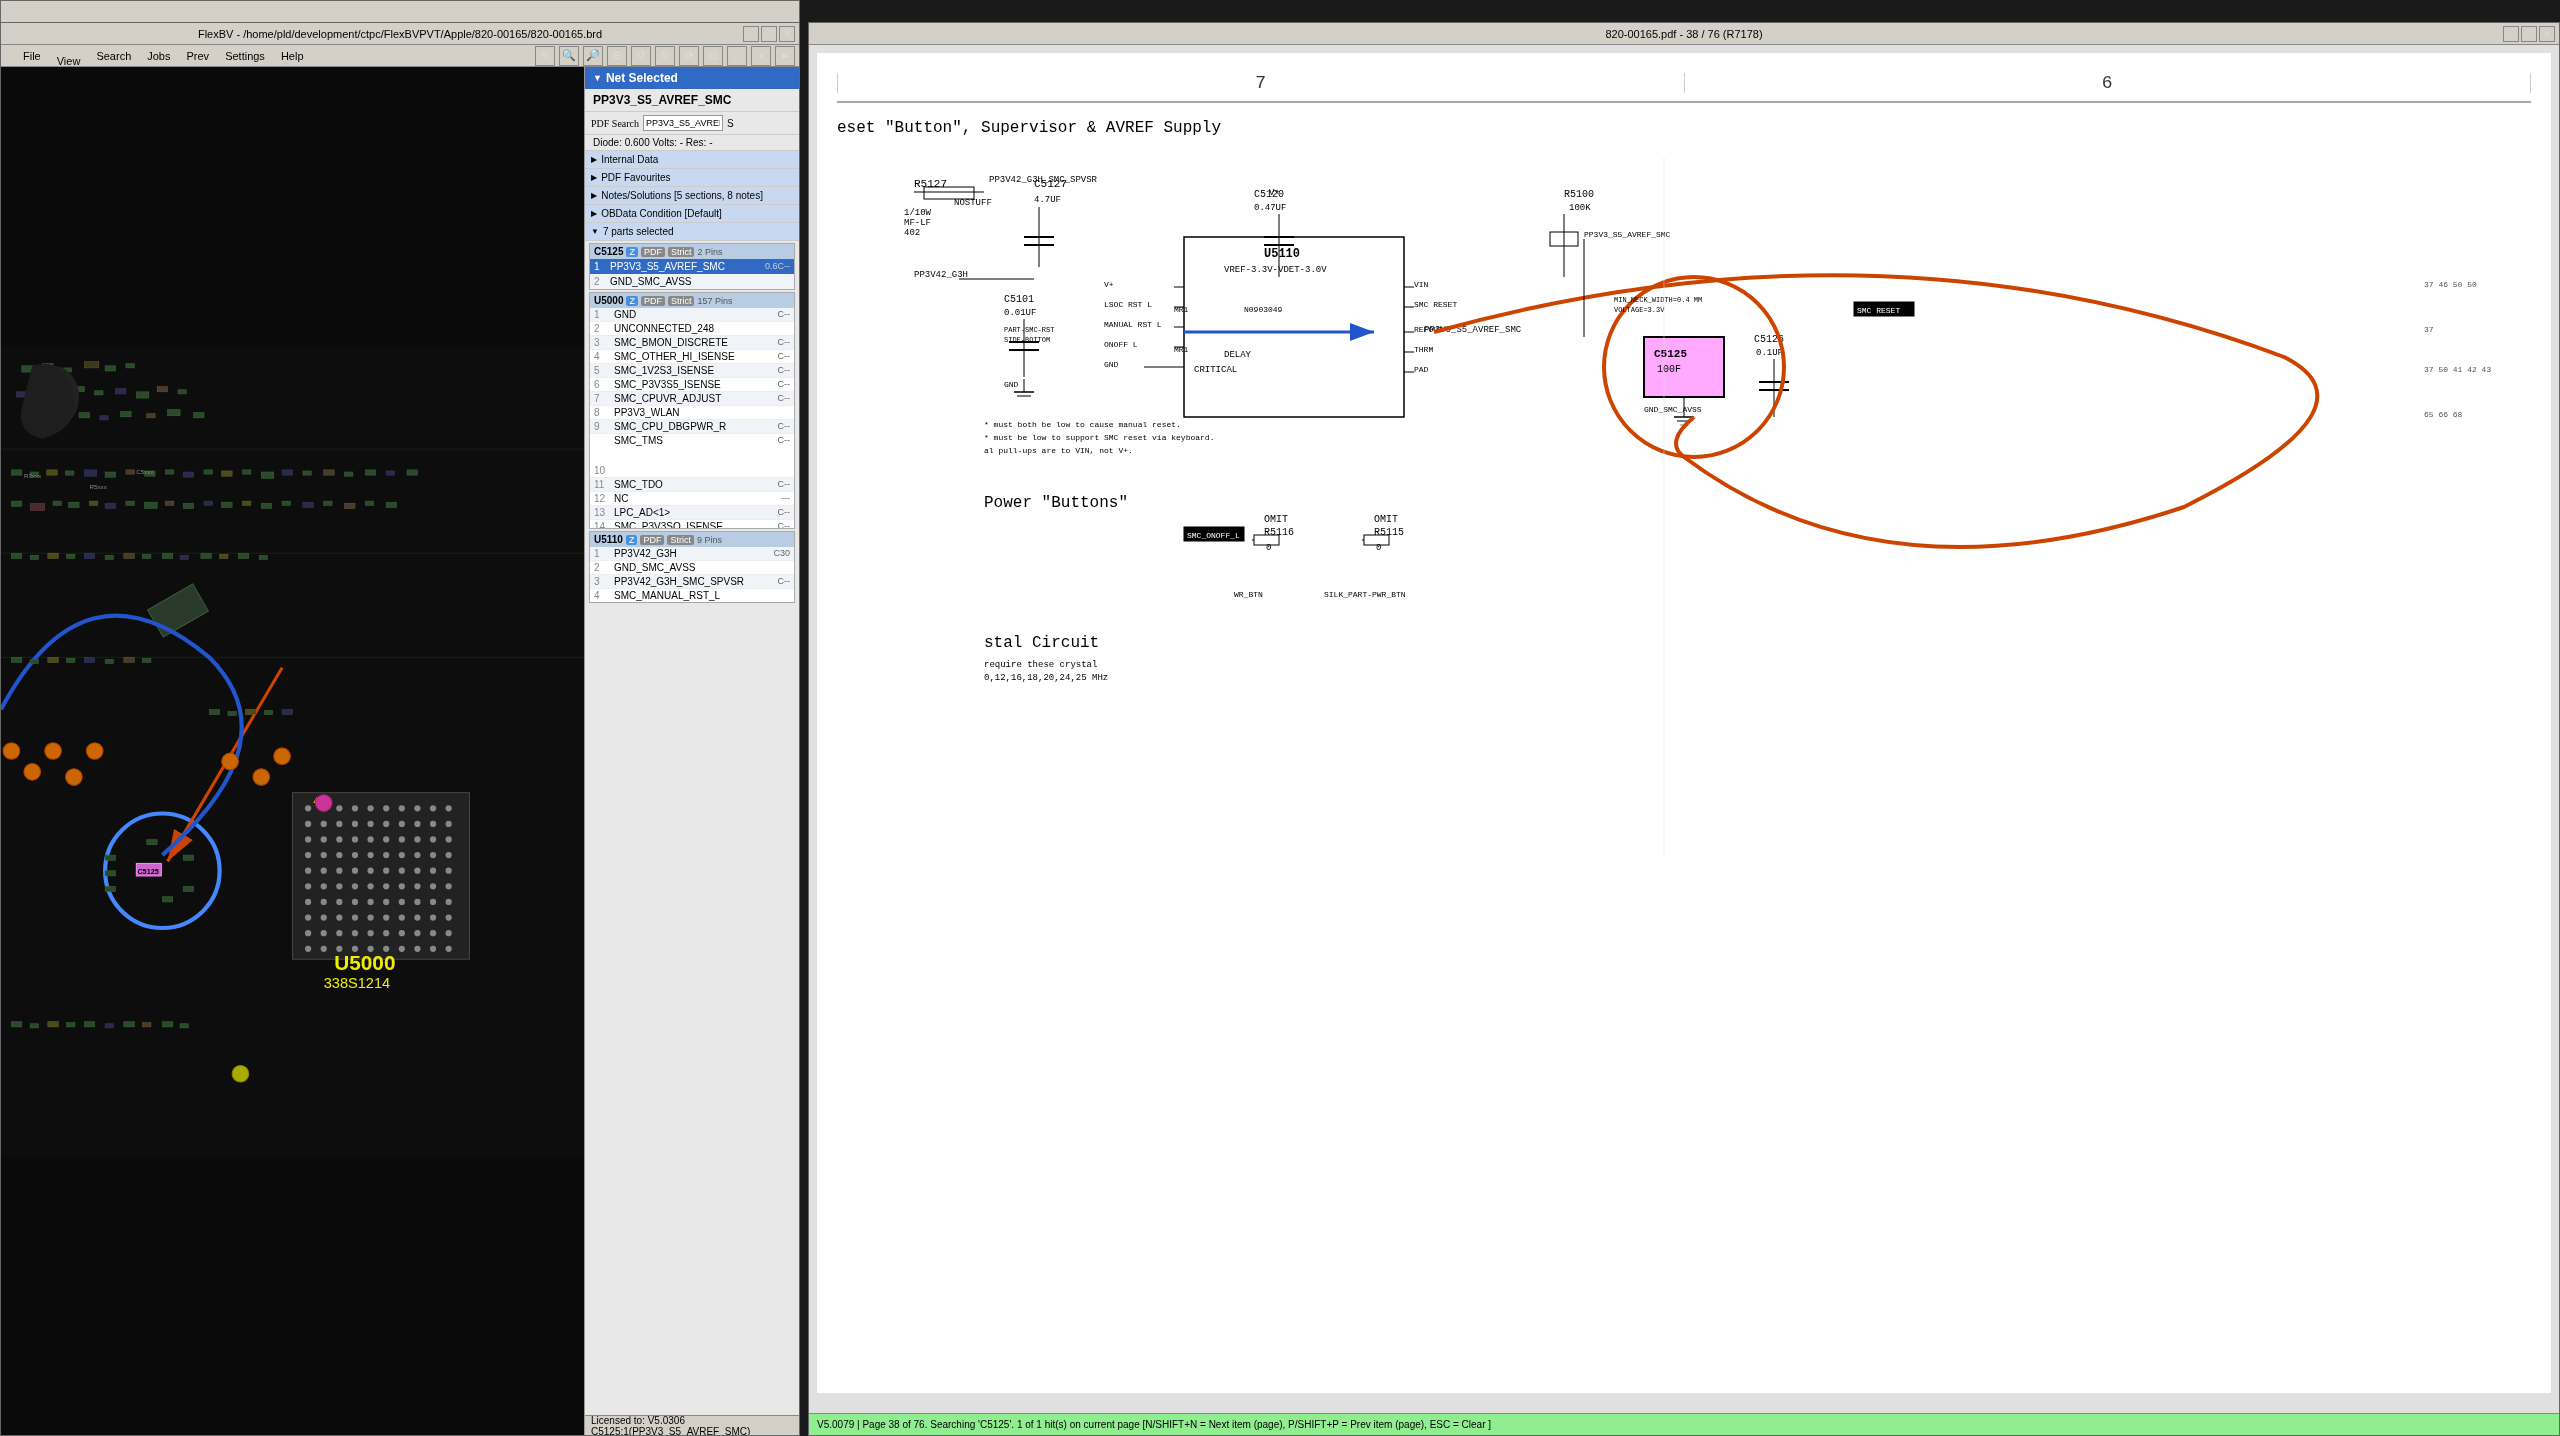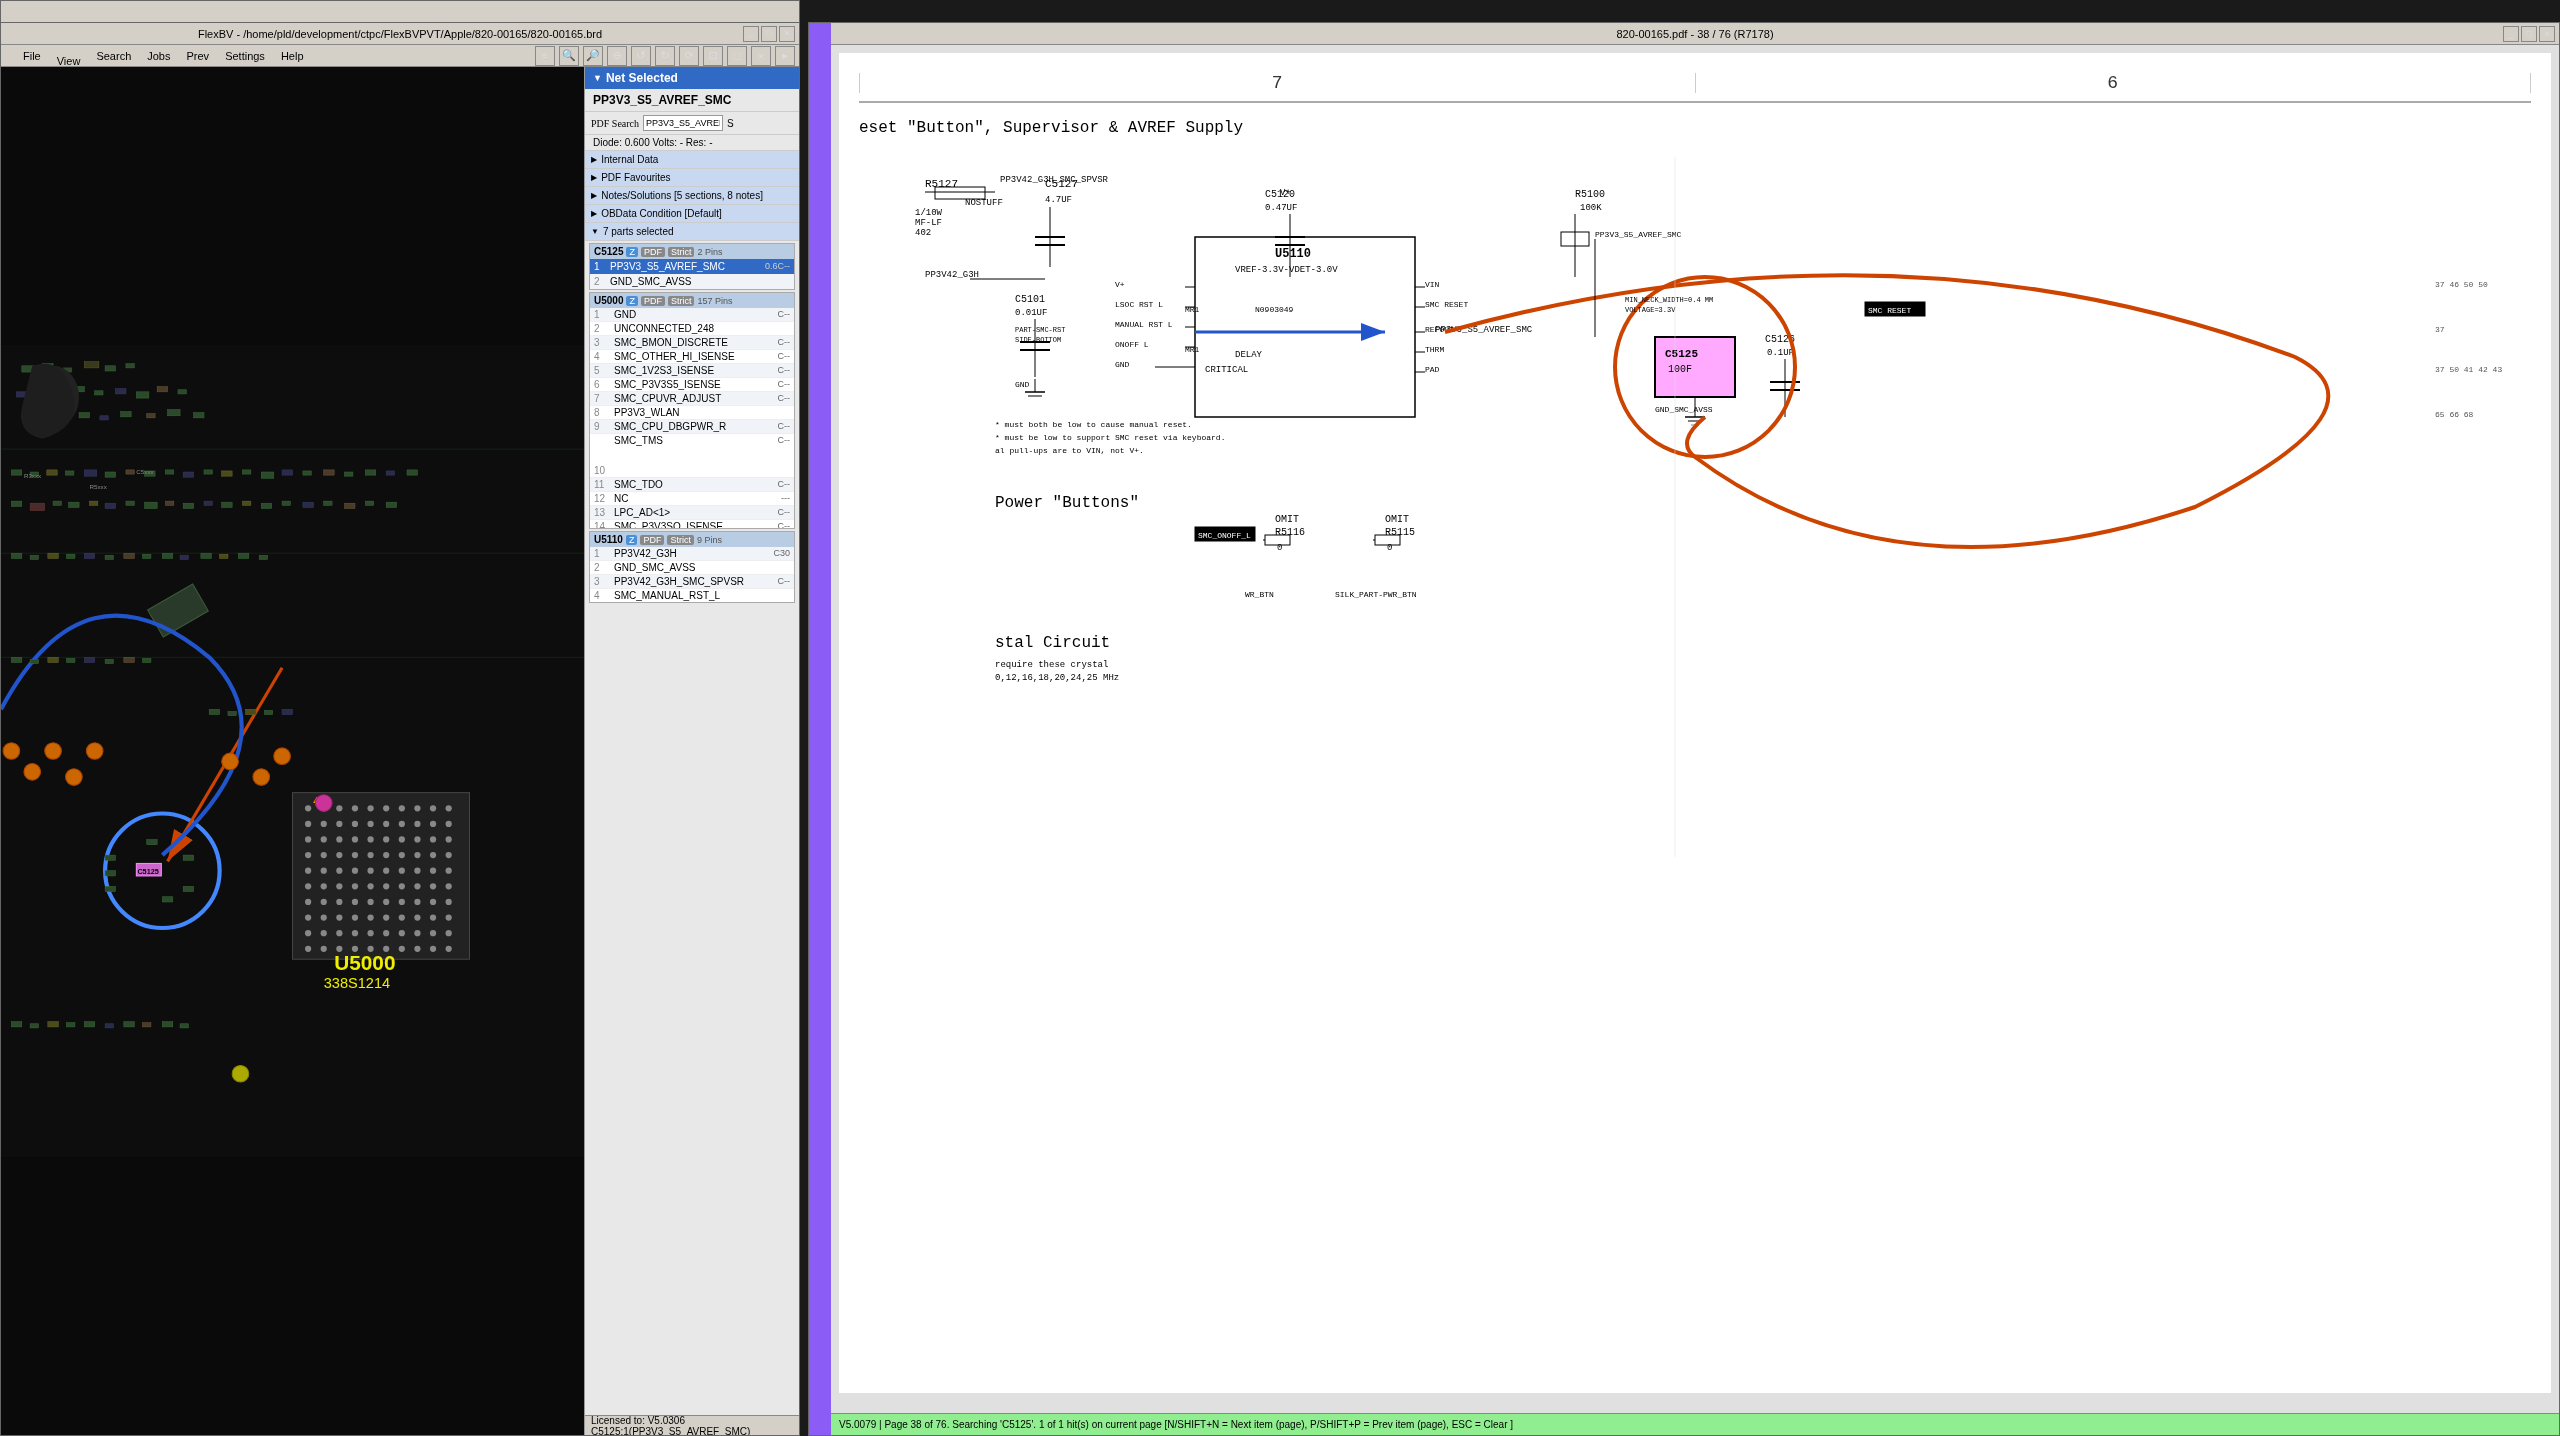--- a/index.html
+++ b/index.html
@@ -536,21 +536,21 @@
           </div>
 
           <div style="background:#d4d0c8; height:20px; display:flex; align-items:center; padding:0 6px; font-size:10px; color:#000; border-top:1px solid #888; flex-shrink:0; font-family:sans-serif;">
             <span>Licensed to:  V5.0306 C5125:1(PP3V3_S5_AVREF_SMC)</span>
           </div>
 
         </div>
       </div>
     </div>
 
-    <div style="position:absolute; left:808px; top:0; right:0; bottom:0; display:flex; flex-direction:column; border:1px solid #666; background:#8b5cf6;padding-left:22px;">
+    <div style="position:absolute; left:808px; top:0; right:0; bottom:0; display:flex; flex-direction:column; border:1px solid #666; background:#000000;">
 
       <div style="background:#d4d0c8; height:22px; display:flex; align-items:center; justify-content:center; border-bottom:1px solid #888; position:relative; flex-shrink:0; font-family:sans-serif;">
         <span style="font-size:11px; color:#000;">820-00165.pdf - 38 / 76 (R7178)</span>
         <div style="position:absolute; right:4px; display:flex; gap:2px;">
           <div style="width:16px;height:16px;background:#d4d0c8;border:1px solid #888;display:flex;align-items:center;justify-content:center;font-size:9px;cursor:pointer;">_</div>
           <div style="width:16px;height:16px;background:#d4d0c8;border:1px solid #888;display:flex;align-items:center;justify-content:center;font-size:9px;cursor:pointer;">□</div>
           <div style="width:16px;height:16px;background:#d4d0c8;border:1px solid #888;display:flex;align-items:center;justify-content:center;font-size:9px;cursor:pointer;">×</div>
         </div>
       </div>
 

